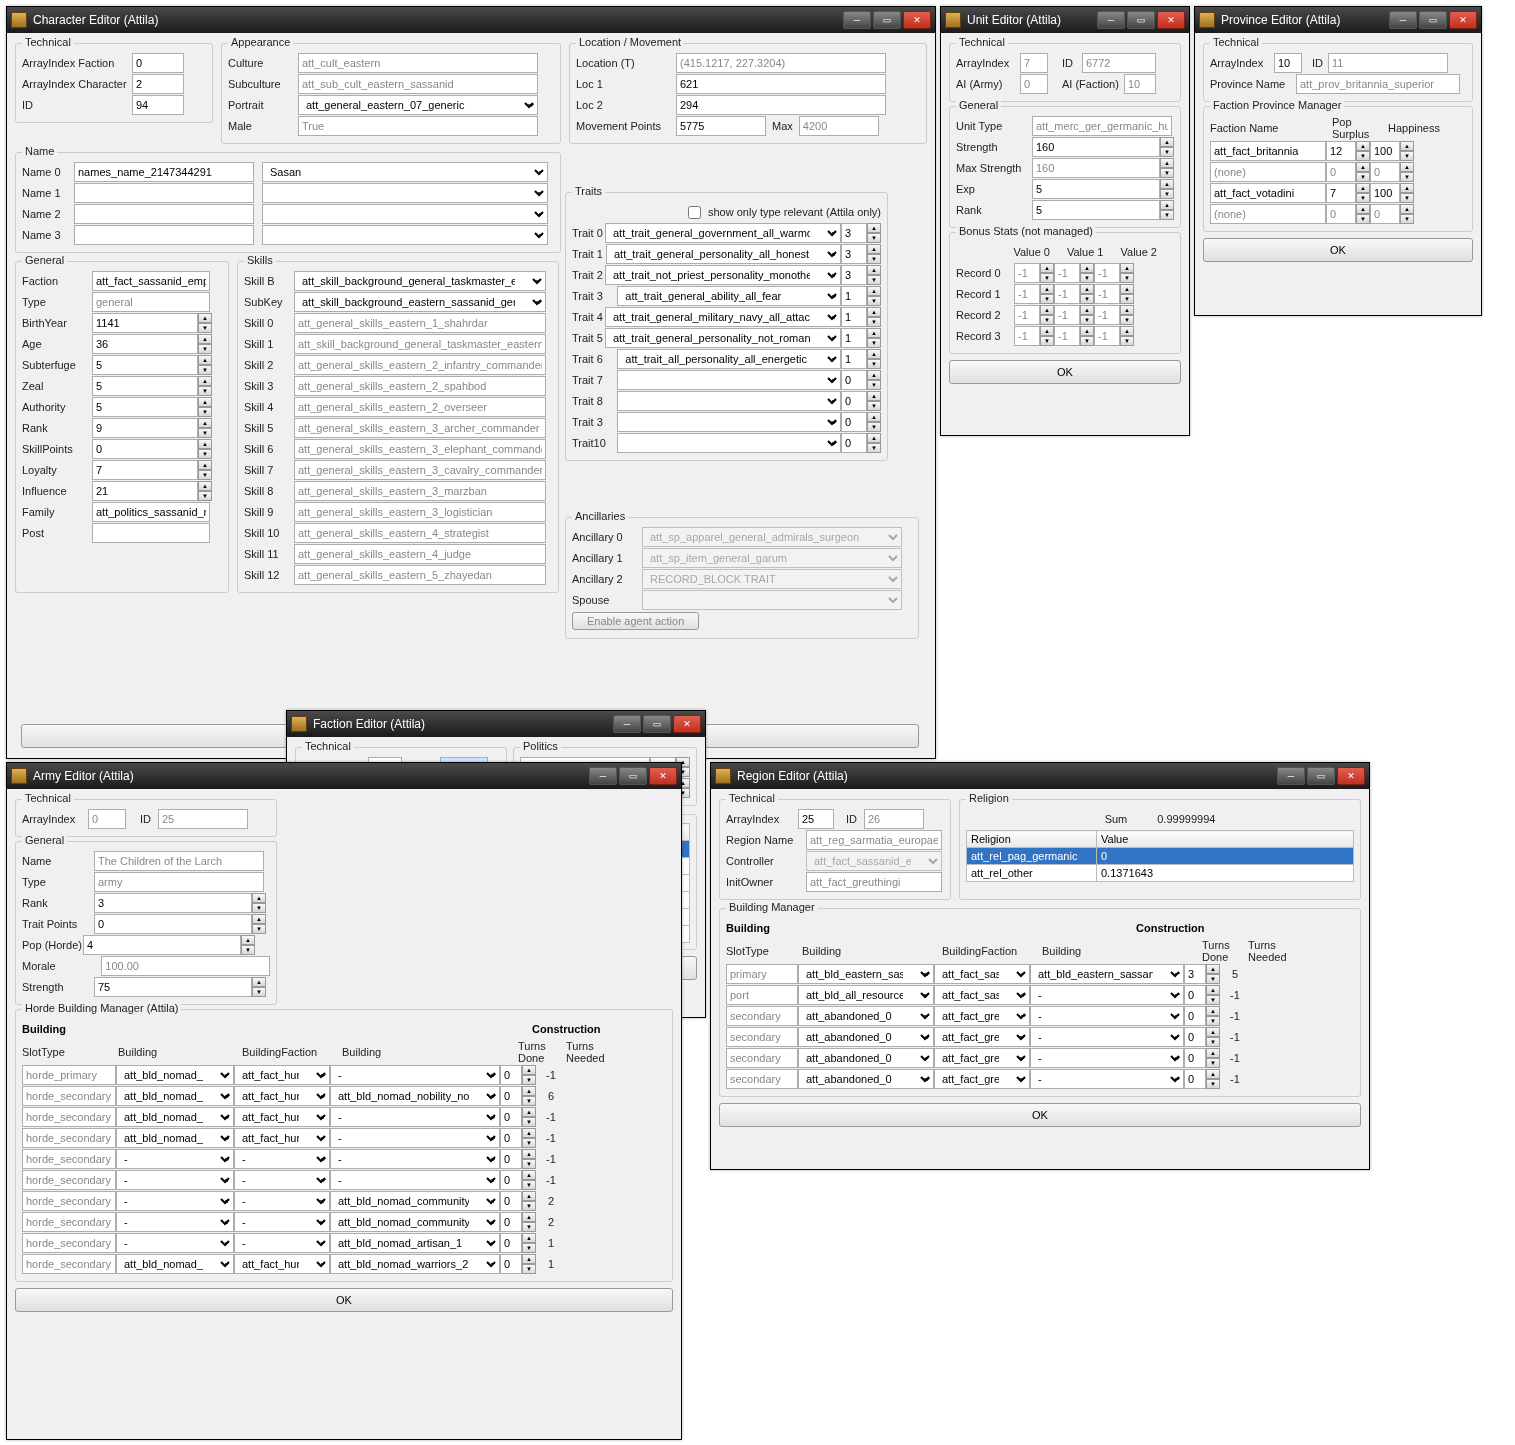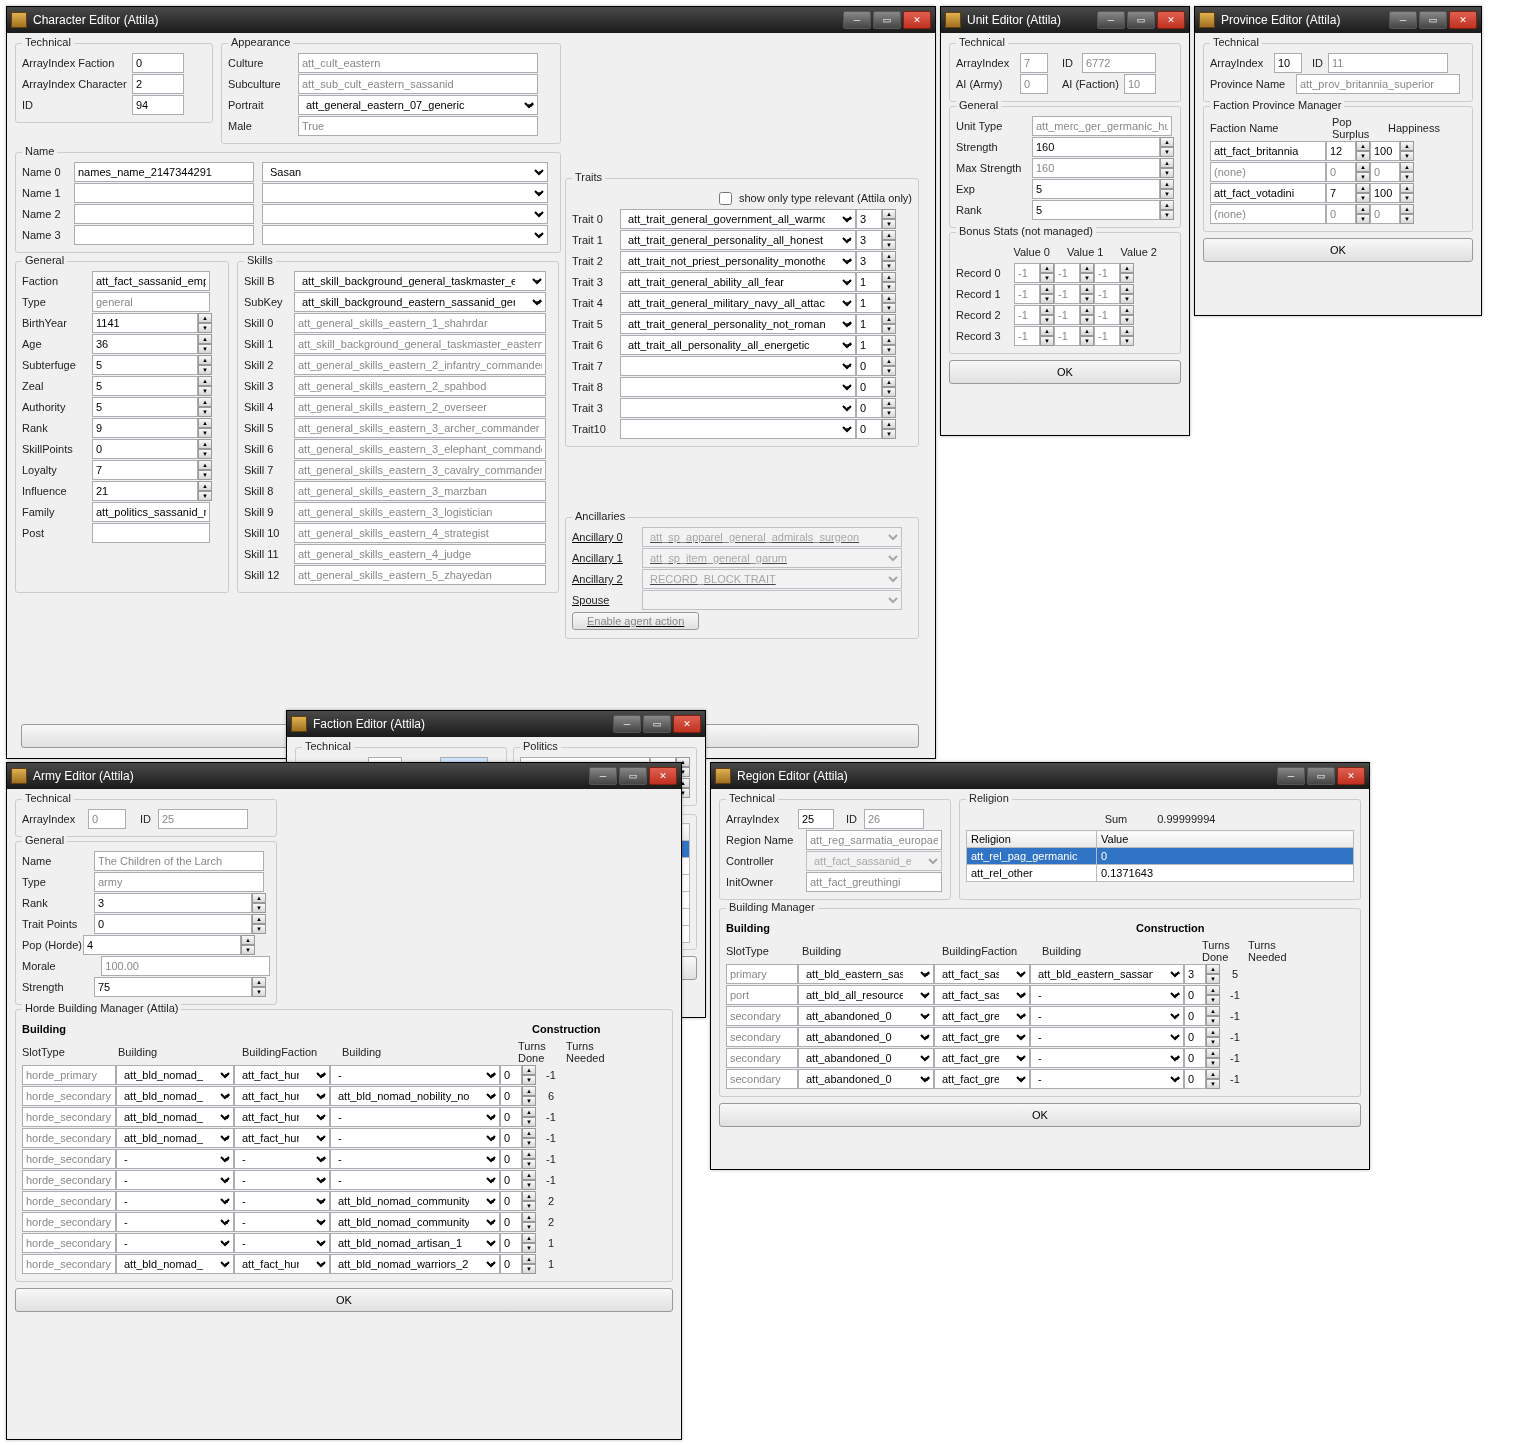--- a/index.html
+++ b/index.html
@@ -76,20 +76,43 @@
               <span class="lbl" style="width:70px">Portrait</span>
               <select style="width:240px"><option>att_general_eastern_07_generic</option></select>
             </div>
           <div class="row">
               <span class="lbl" style="width:70px">Male</span>
               <input type="text" style="width: 240px;" class="disabled" readonly="" value="True">
             </div>
         </div>
       </div>
 
+      <div style="flex:1;">
+        <div class="group">
+          <div class="glabel">Location / Movement</div>
+          <div class="row">
+              <span class="lbl" style="width:100px">Location (T)</span>
+              <input type="text" style="width: 210px;" class="disabled" readonly="" value="(415.1217, 227.3204)">
+            </div>
+          <div class="row">
+              <span class="lbl" style="width:100px">Loc 1</span>
+              <input type="text" style="width: 210px;" value="621">
+            </div>
+          <div class="row">
+              <span class="lbl" style="width:100px">Loc 2</span>
+              <input type="text" style="width: 210px;" value="294">
+            </div>
+          <div class="row">
+              <span class="lbl" style="width:100px">Movement Points</span>
+              <input type="text" style="width: 90px;" value="5775">
+              <span class="lbl" style="margin:0 6px">Max</span>
+              <input type="text" style="width: 80px;" class="disabled" readonly="" value="4200">
+            </div>
+        </div>
+      </div>
     </div>
 
     <div class="group" style="width:546px;">
       <div class="glabel">Name</div>
       <div class="row">
           <span class="lbl" style="width:52px">Name 0</span>
           <input type="text" style="width: 180px;" value="names_name_2147344291">
           <select style="width:286px; margin-left:8px"><option>Sasan</option></select>
         </div>
       <div class="row">
@@ -283,21 +306,21 @@
               <input type="text" class="disabled" readonly="" style="width: 252px;" value="att_general_skills_eastern_4_judge">
             </div>
             <div class="row">
               <span class="lbl" style="width:50px">Skill 12</span>
               <input type="text" class="disabled" readonly="" style="width: 252px;" value="att_general_skills_eastern_5_zhayedan">
             </div>
           </div>
       </div>
 
       <div style="flex:1;">
-        <div class="group" style="position:absolute; left:558px; top:167px; width:354px;">
+        <div class="group" style="position:absolute; left:558px; top:181px; width:323px;">
           <div class="glabel">Traits</div>
           <div class="row" style="justify-content:flex-end;">
               <input type="checkbox" style="">
               <span class="lbl" style="margin-left:4px">show only type relevant (Attila only)</span>
             </div>
           <div id="char-trait-rows">
               <div class="row">
                 <span class="lbl" style="width:48px">Trait 0</span>
                 <select style="width:236px"><option>att_trait_general_government_all_warmonger</option></select>
                 <span class="spin">
@@ -413,21 +436,21 @@
                 <span class="spin">
                   <input type="text" style="width: 26px;" value="0">
                   <span class="spbtns">
                     <span class="spb">▲</span>
                     <span class="spb">▼</span>
                   </span>
                 </span>
               </div>
             </div>
         </div>
-        <div class="group" style="position:absolute; left:558px; top:506px; width:354px;text-decoration:underline;">
+        <div class="group" style="position:absolute; left:558px; top:506px; width:354px;">
           <div class="glabel">Ancillaries</div>
           <div class="row">
               <span class="lbl" style="width:70px">Ancillary 0</span>
               <select class="disabled" disabled="" style="width:260px"><option>att_sp_apparel_general_admirals_surgeon</option></select>
             </div>
           <div class="row">
               <span class="lbl" style="width:70px">Ancillary 1</span>
               <select class="disabled" disabled="" style="width:260px"><option>att_sp_item_general_garum</option></select>
             </div>
           <div class="row">

